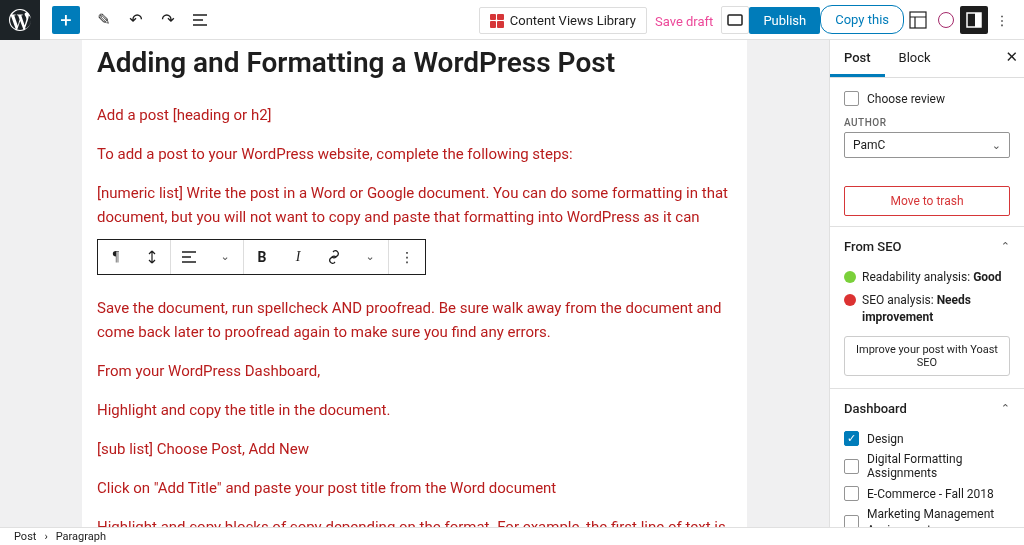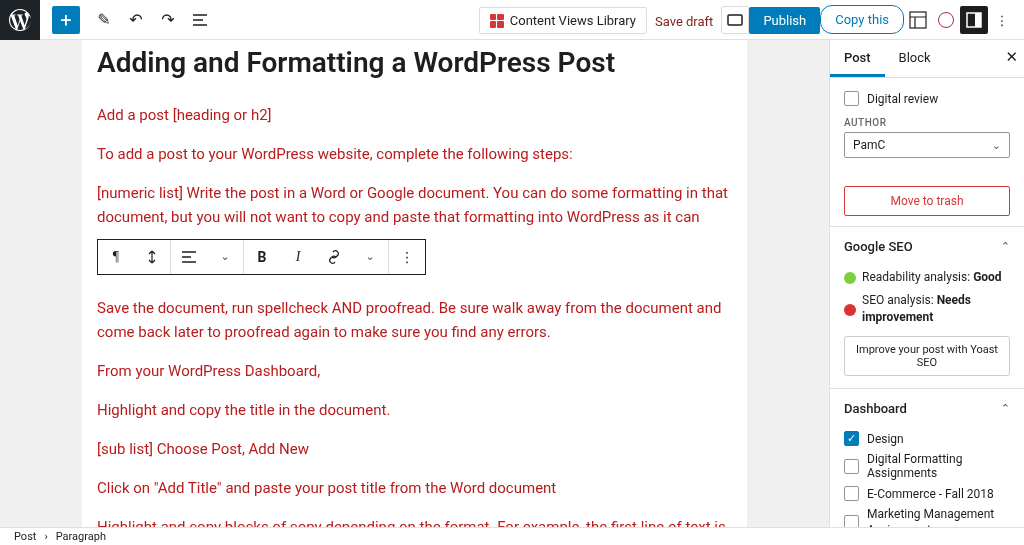--- a/index.html
+++ b/index.html
@@ -9,21 +9,21 @@
 .top-bar { height: 40px; background: #fff; border-bottom: 1px solid #e0e0e0; display: flex; align-items: center; position: relative; }
 .wp-logo { width: 40px; height: 40px; background: #1d2327; display: flex; align-items: center; justify-content: center; color: #fff; }
 .wp-logo svg { width: 22px; height: 22px; fill: #fff; }
 .add-block-btn { width: 28px; height: 28px; background: #007cba; color: #fff; border-radius: 2px; display: flex; align-items: center; justify-content: center; margin-left: 12px; font-size: 20px; cursor: pointer; }
 .tool-icon { width: 32px; height: 32px; display: flex; align-items: center; justify-content: center; color: #1e1e1e; cursor: pointer; font-size: 16px; }
 .tool-icons-left { display: flex; align-items: center; margin-left: 8px; gap: 0px; }
 .top-right { margin-left: auto; display: flex; align-items: flex-end; gap: 0; padding-right: 8px; }
 .content-views { display: flex; align-items: center; gap: 6px; padding: 5px 10px; border: 1px solid #ddd; border-radius: 2px; cursor: pointer; }
 .cv-icon { width: 14px; height: 14px; display: grid; grid-template-columns: 1fr 1fr; grid-template-rows: 1fr 1fr; gap: 1px; }
 .cv-icon span { background: #d63638; border-radius: 1px; }
-.save-draft { color: #7f1d1d; cursor: pointer; font-size: 13px; padding: 5px 8px; }
+.save-draft { color: #ec4899; cursor: pointer; font-size: 13px; padding: 5px 8px; }
 .preview-btn { width: 28px; height: 28px; border: 1px solid #ddd; border-radius: 2px; display: flex; align-items: center; justify-content: center; cursor: pointer; }
 .publish-btn { background: #007cba; color: #fff; padding: 6px 14px; border-radius: 2px; cursor: pointer; font-size: 13px; }
 .copy-btn { border: 1px solid #007cba; color: #007cba; padding: 6px 14px; border-radius: 12px; cursor: pointer; font-size: 13px; }
 .top-icon { width: 28px; height: 28px; display: flex; align-items: center; justify-content: center; cursor: pointer; }
 .sidebar-toggle { background: #1e1e1e; color: #fff; border-radius: 2px; }
 
 
 .main-wrap { display: flex; height: 489px; }
 .editor-area { flex: 1; background: #f0f0f1; overflow-y: auto; position: relative; display: flex; justify-content: center; }
 .editor-canvas { background: #fff; width: 665px; min-height: 100%; padding: 0 15px 20px 15px; }
@@ -46,21 +46,21 @@
 .sb-content { padding: 10px 14px; }
 .checkbox-row { display: flex; align-items: center; gap: 8px; padding: 3px 0; font-size: 12px; }
 .checkbox { width: 15px; height: 15px; border: 1px solid #949494; border-radius: 2px; display: flex; align-items: center; justify-content: center; flex-shrink: 0; }
 .checkbox.checked { background: #007cba; border-color: #007cba; color: #fff; font-size: 11px; }
 .sb-label { font-size: 10px; color: #666; text-transform: uppercase; letter-spacing: 0.5px; margin: 8px 0 4px; font-weight: 500; }
 .select-box { width: 100%; border: 1px solid #949494; border-radius: 2px; padding: 5px 8px; display: flex; justify-content: space-between; align-items: center; cursor: pointer; font-size: 12px; }
 .trash-btn { width: 100%; border: 1px solid #d63638; color: #d63638; padding: 7px; text-align: center; margin-top: 28px; border-radius: 2px; cursor: pointer; font-size: 12px; }
 .panel { border-top: 1px solid #e0e0e0; }
 .panel-header { display: flex; justify-content: space-between; align-items: center; padding: 12px 14px; cursor: pointer; font-size: 13px; font-weight: 500; }
 .panel-body { padding: 0 14px 12px; }
-.seo-row { display: flex; align-items: center; gap: 6px; font-size: 12px; padding: 3px 0; line-height: 1.4; }
+.seo-row { display: flex; align-items: flex-start; gap: 6px; font-size: 12px; padding: 3px 0; line-height: 1.4; }
 .seo-dot { width: 12px; height: 12px; border-radius: 50%; flex-shrink: 0; margin-top: 2px; }
 .seo-dot.green { background: #7ad03a; }
 .seo-dot.red { background: #dc3232; }
 .improve-btn { border: 1px solid #ccc; padding: 6px 10px; border-radius: 3px; cursor: pointer; font-size: 11px; text-align: center; margin-top: 8px; }
 .cat-multiline { line-height: 1.3; }
 
 
 .breadcrumb { position: absolute; bottom: 0; left: 0; right: 0; height: 18px; background: #fff; border-top: 1px solid #e0e0e0; display: flex; align-items: center; padding: 0 14px; font-size: 11px; color: #666; gap: 8px; }
 .breadcrumb span { color: #1e1e1e; }
 
@@ -177,33 +177,33 @@
 
   <div class="sidebar">
     <div class="sidebar-tabs">
       <div class="sb-tab active">Post</div>
       <div class="sb-tab">Block</div>
       <div class="sb-close">✕</div>
     </div>
     <div class="sb-content">
       <div class="checkbox-row">
         <div class="checkbox"></div>
-        <span>Digital review</span>
+        <span>Choose review</span>
       </div>
       <div class="sb-label">AUTHOR</div>
       <div class="select-box">
         <span>PamC</span>
         <span class="chevron">⌄</span>
       </div>
       <div class="trash-btn">Move to trash</div>
     </div>
 
     <div class="panel">
       <div class="panel-header">
-        <span>Google SEO</span>
+        <span>From SEO</span>
         <span class="chevron">⌃</span>
       </div>
       <div class="panel-body">
         <div class="seo-row">
           <div class="seo-dot green"></div>
           <div><span>Readability analysis:</span> <b>Good</b></div>
         </div>
         <div class="seo-row">
           <div class="seo-dot red"></div>
           <div><span>SEO analysis:</span> <b>Needs improvement</b></div>

